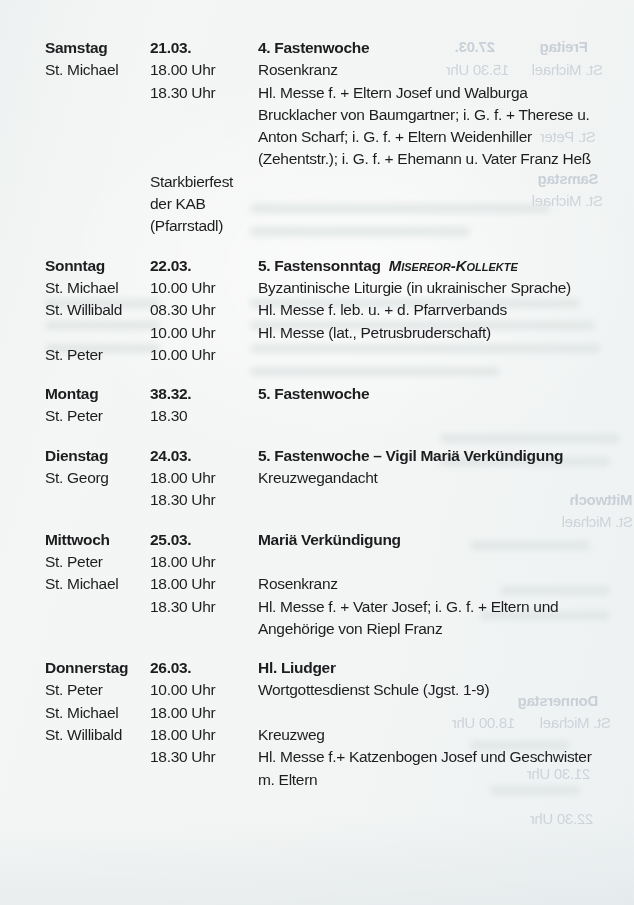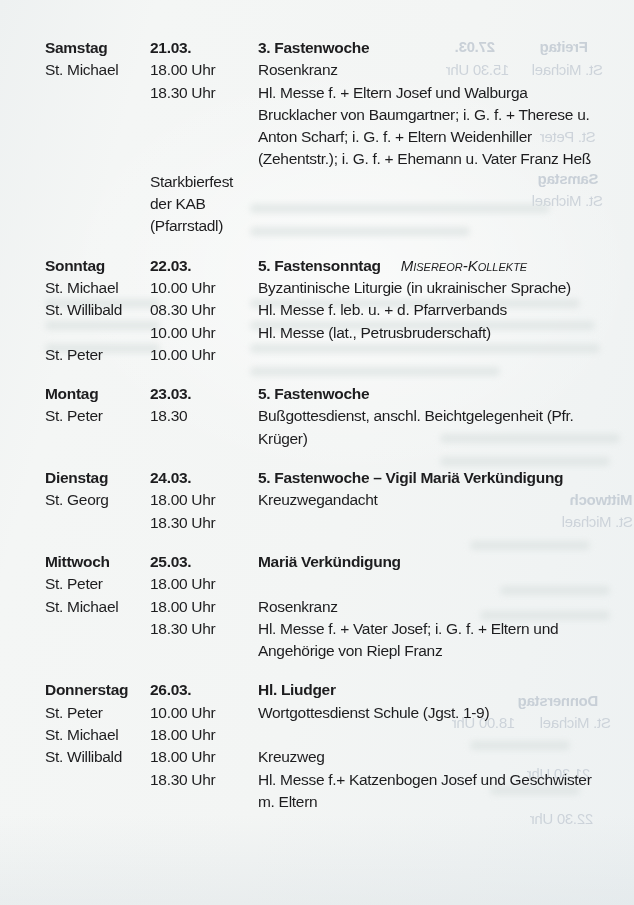--- a/index.html
+++ b/index.html
@@ -55,21 +55,21 @@
   .c1,.c2,.c3{display:block;}
   .day,.date,.title{font-weight:700;}
   .desc{white-space:pre-line;}
   .note{
     font-style:italic;
     font-variant:small-caps;
     font-weight:400;
     font-size:15px;
     letter-spacing:0;
   }
-  .note:not(:empty){margin-left:20px;}
+  .note:not(:empty){margin-left:8px;font-weight:bold;}
 </style>
 </head>
 <body>
 
 <div class="page">
 
   <div class="bleed-layer">
       <span class="bleed b" style="left: 540px; top: 36px;">Freitag</span>
       <span class="bleed b" style="left: 455px; top: 36px;">27.03.</span>
       <span class="bleed" style="left: 532px; top: 59px;">St. Michael</span>
@@ -101,21 +101,21 @@
       <div class="smudge" style="left: 470px; top: 741px; width: 100px;"></div>
       <div class="smudge" style="left: 490px; top: 786px; width: 90px;"></div>
     </div>
 
   <main class="schedule">
 
     <section class="block">
       <div class="row">
         <span class="c1 day">Samstag</span>
         <span class="c2 date">21.03.</span>
-        <span class="c3 title"><span>3. Fastenwoche</span><span class="note"></span></span>
+        <span class="c3 title"><span>4. Fastenwoche</span><span class="note"></span></span>
       </div>
       <div class="row">
         <span class="c1 church">St. Michael</span>
         <span class="c2 time">18.00 Uhr</span>
         <span class="c3 desc">Rosenkranz</span>
       </div>
       <div class="row">
         <span class="c1 church"></span>
         <span class="c2 time">18.30 Uhr</span>
         <span class="c3 desc">Hl. Messe f. + Eltern Josef und Walburga
@@ -152,28 +152,26 @@
       </div>
       <div class="row">
         <span class="c1 church">St. Peter</span>
         <span class="c2 time">10.00 Uhr</span>
       </div>
     </section>
 
     <section class="block">
       <div class="row">
         <span class="c1 day">Montag</span>
-        <span class="c2 date">23.03.</span>
+        <span class="c2 date">38.32.</span>
         <span class="c3 title"><span>5. Fastenwoche</span><span class="note"></span></span>
       </div>
       <div class="row">
         <span class="c1 church">St. Peter</span>
         <span class="c2 time">18.30</span>
-        <span class="c3 desc">Bußgottesdienst, anschl. Beichtgelegenheit (Pfr.
-Krüger)</span>
       </div>
     </section>
 
     <section class="block">
       <div class="row">
         <span class="c1 day">Dienstag</span>
         <span class="c2 date">24.03.</span>
         <span class="c3 title"><span>5. Fastenwoche – Vigil Mariä Verkündigung</span><span class="note"></span></span>
       </div>
       <div class="row">

